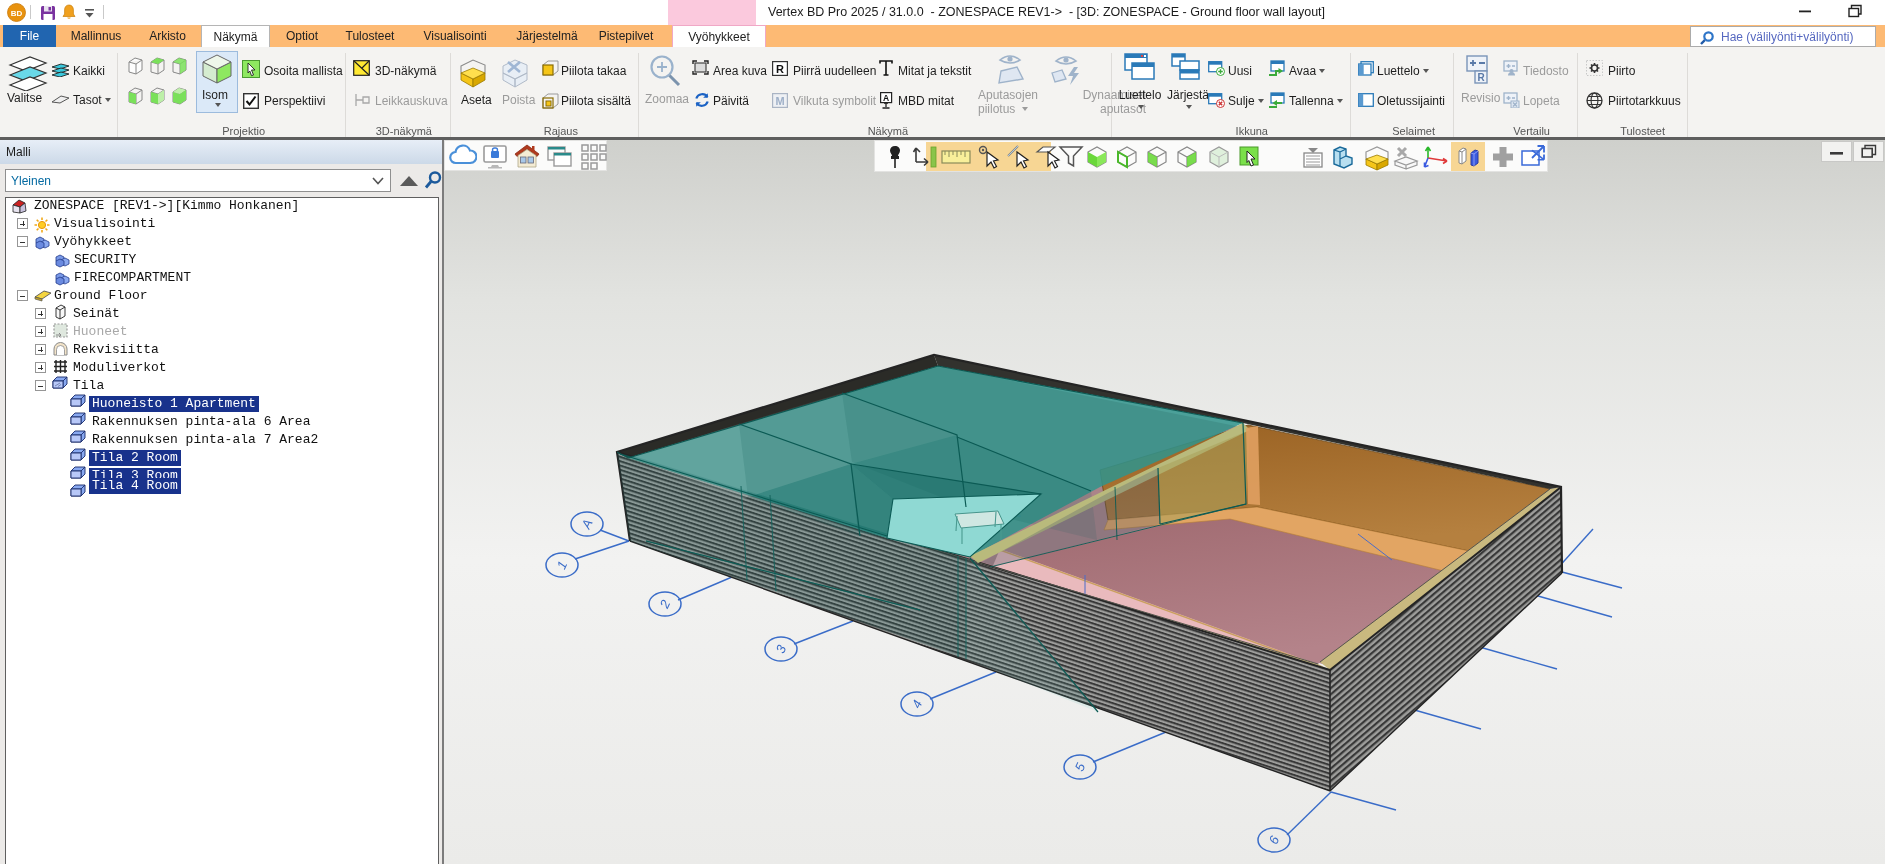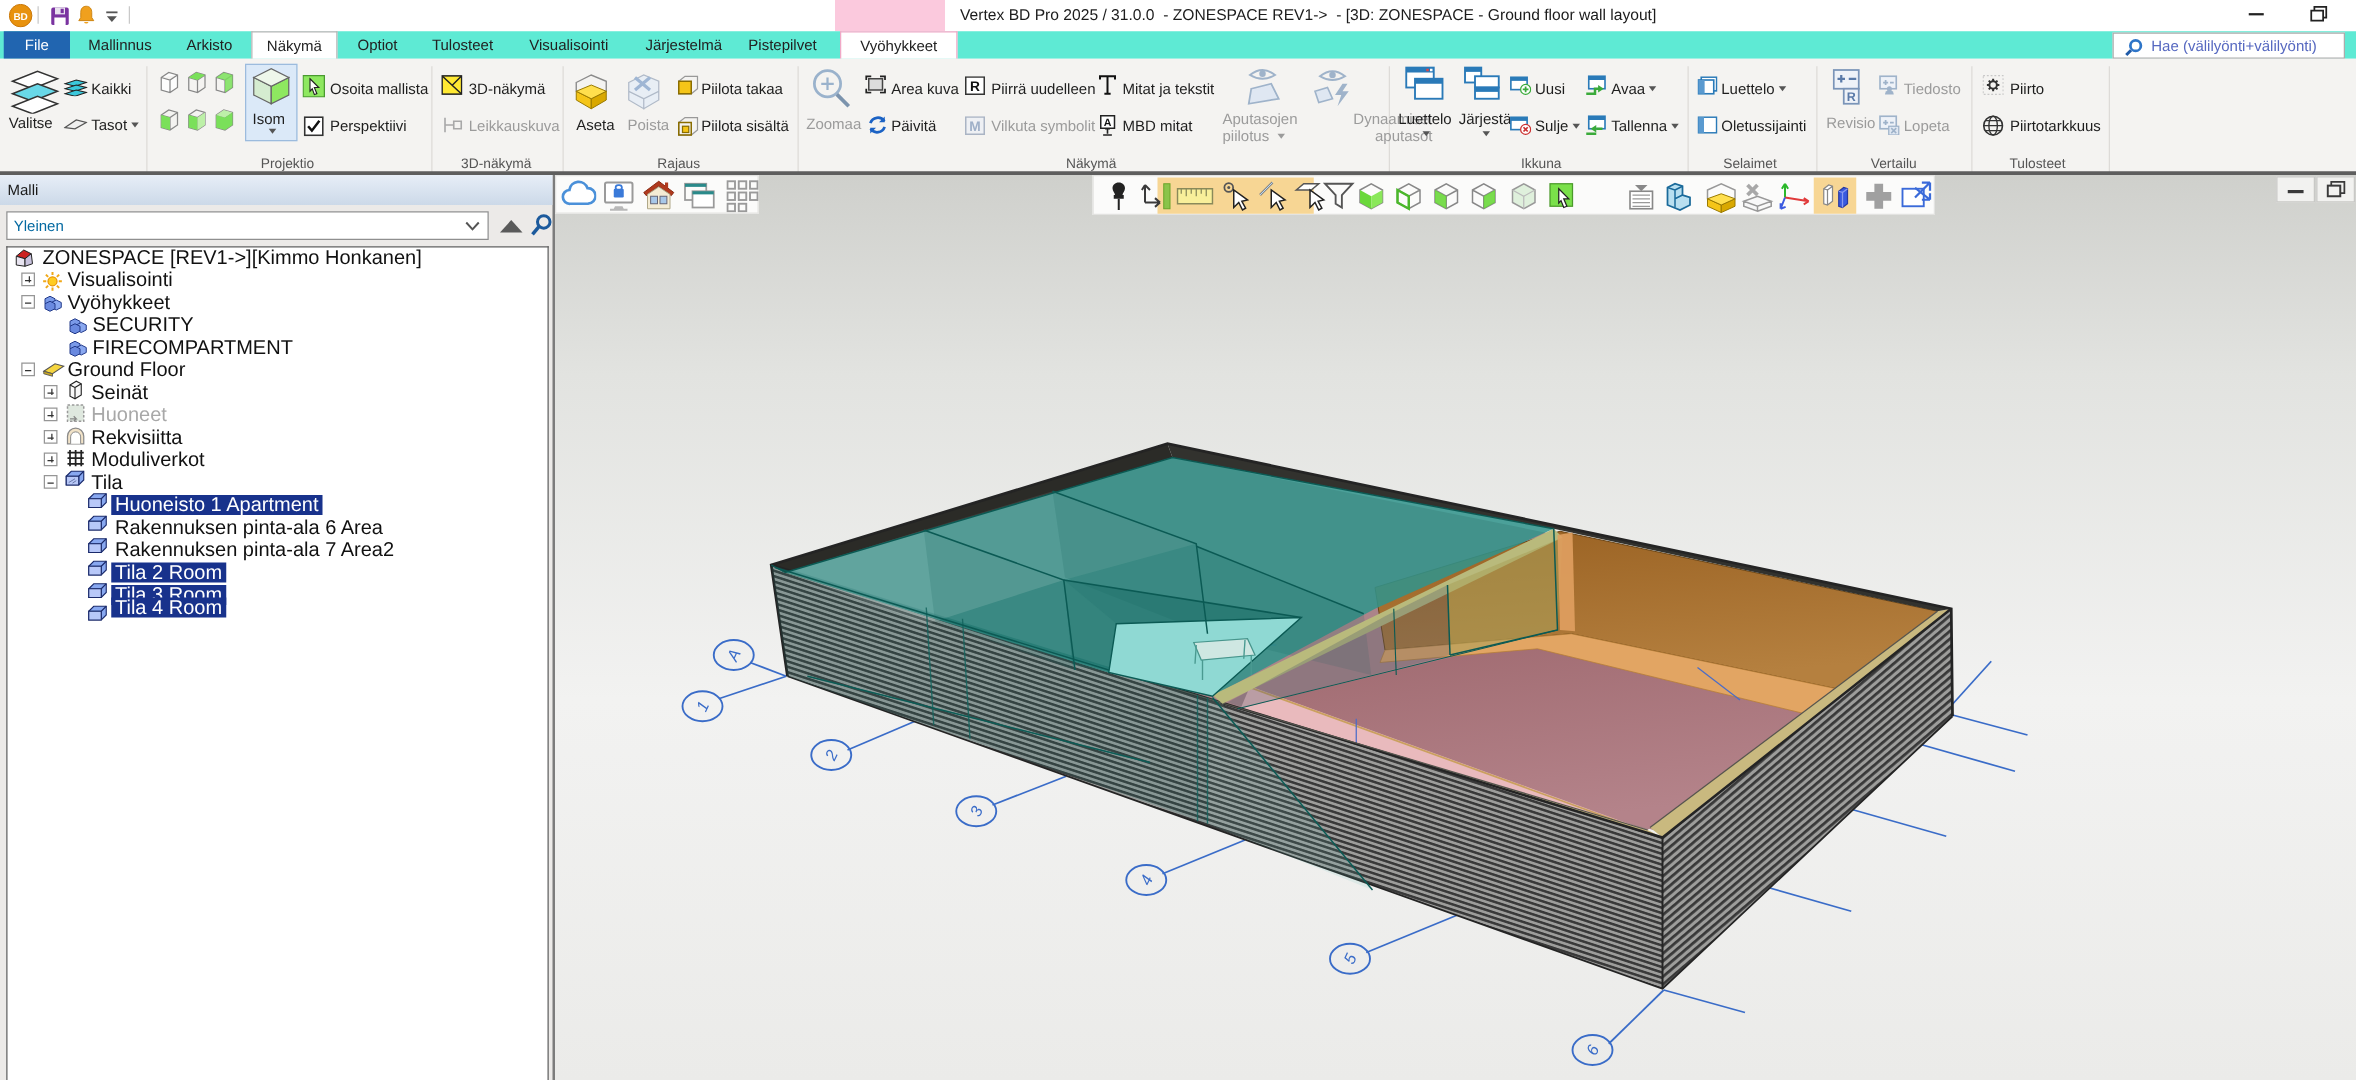--- a/index.html
+++ b/index.html
@@ -4,43 +4,43 @@
 * { margin:0; padding:0; box-sizing:border-box; }
 html,body { width:1885px; height:864px; overflow:hidden; font-family:"Liberation Sans", sans-serif; background:#fff; }
 #app { position:relative; width:1885px; height:864px; }
 .abs { position:absolute; }
 
 #titlebar { left:0; top:0; width:1885px; height:25px; background:#ffffff; }
 #title-text { left:768px; top:5px; font-size:12.5px; color:#1c1c1c; white-space:pre; }
 #pinkrect { left:668px; top:0; width:88px; height:25px; background:#fbc9dd; }
 .tsep { top:5px; width:1px; height:14px; background:#c9c9c9; }
 
-#menubar { left:0; top:25px; width:1885px; height:22px; background:#5eead4; }
+#menubar { left:0; top:25px; width:1885px; height:22px; background:#fdba74; }
 .mtab { position:absolute; top:0; height:22px; font-size:12px; color:#222; text-align:center; line-height:22px; }
 #tab-file { left:3px; width:53px; background:#2165b0; color:#fff; }
 #tab-nakyma { background:#fff; border:1px solid #b5b5b5; border-bottom:none; }
 #tab-piirt { background:#fff; border:1px solid #f0a8c6; border-bottom:none; }
 #searchbox { left:1690px; top:1px; width:186px; height:21px; background:#fff; border:1px solid #ababab; }
 #searchbox span { position:absolute; left:30px; top:3px; font-size:12px; color:#5668c0; }
 
 #ribbon { left:0; top:47px; width:1885px; height:92px; background:#f4f3f1; }
 #ribbonline { left:0; top:137px; width:1885px; height:3px; background:#5e5e5e; }
 .rsep { position:absolute; top:6px; width:1px; height:114px; background:#dddbd8; }
-.rlabel { position:absolute; top:78px; font-size:11px; color:#555; text-align:center; }
+.rlabel { position:absolute; top:78px; font-size:11px; color:#555; text-align:right; }
 .ri { position:absolute; font-size:12px; color:#1e1e1e; white-space:nowrap; }
 .gray { color:#9b9b9b; }
 .car { display:inline-block; width:0; height:0; border-left:3.5px solid transparent; border-right:3.5px solid transparent; border-top:4px solid #555; vertical-align:2px; margin-left:3px; }
 
 #lpanel { left:0; top:140px; width:444px; height:724px; background:#eceae8; border-right:2px solid #7c7c7c; }
 #lphead { left:0; top:0; width:442px; height:24px; background:linear-gradient(180deg,#e7eef7 0%,#ccd9e8 100%); }
 #lphead span { position:absolute; left:6px; top:5px; font-size:12px; color:#1a1a1a; }
 #combo { left:5px; top:29px; width:386px; height:23px; background:#fff; border:1px solid #8f8f8f; }
 #combo span { position:absolute; left:5px; top:4px; font-size:12px; color:#0369a1; }
 #treebox { left:5px; top:57px; width:434px; height:667px; background:#fff; border:1px solid #5f5f5f; border-bottom:none; }
-.trow { position:absolute; height:16px; font-size:16px; color:#111; white-space:nowrap; }
+.trow { position:absolute; height:16px; font-size:13px; color:#111; white-space:nowrap;font-family:Liberation Mono, monospace; }
 .tsel { background:#18328c; color:#fff; padding:0 3px; }
 .pm { position:absolute; width:11px; height:11px; border:1px solid #969696; background:#fff; }
 .pm:before, .pm.minus:before { content:""; position:absolute; left:2px; top:4.5px; width:5px; height:1.4px; background:#333; }
 .pm.plus:after { content:""; position:absolute; left:4.5px; top:2px; width:1.4px; height:5px; background:#333; }
 
 #viewport { left:444px; top:140px; width:1441px; height:724px; background:linear-gradient(180deg,#cfd0cc 0%,#e2e3e0 22%,#f2f2f1 58%,#ebebe9 100%); }
 #vtb-l { left:0px; top:0px; width:163px; height:31px; background:#fbfbfa; border:1px solid #e3e3e1; }
 #vtb-r { left:430px; top:0px; width:674px; height:32px; background:#fbfbfa; border:1px solid #e3e3e1; }
 .vhl { position:absolute; top:1px; height:29px; background:#f7d694; }
 .vi { position:absolute; top:3px; }

